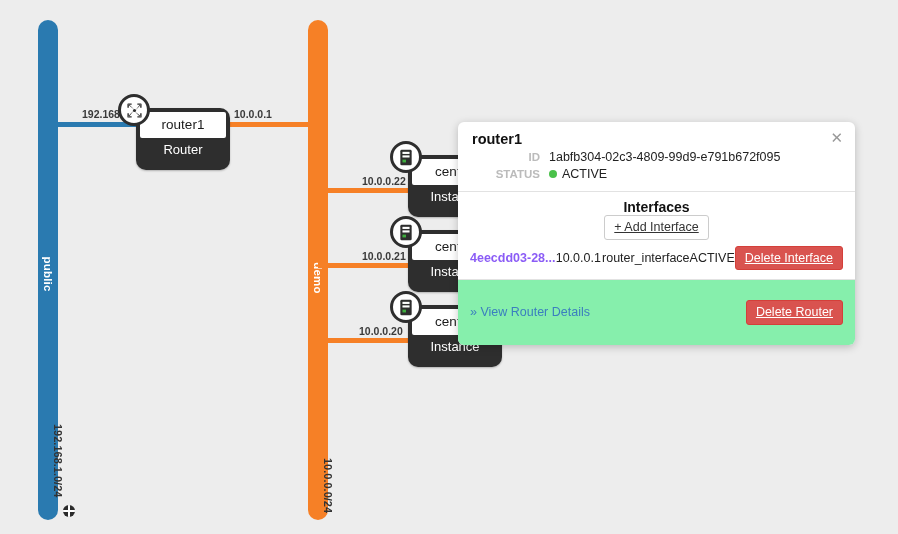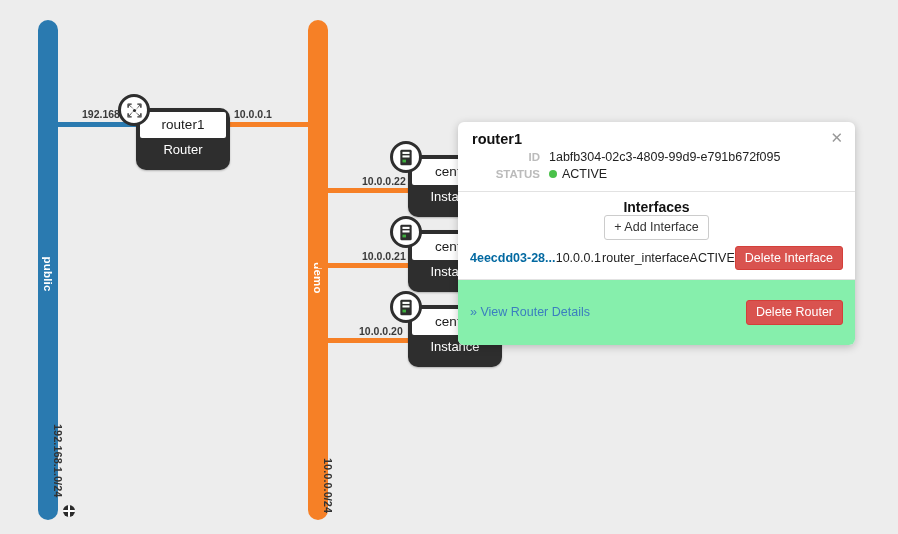--- a/index.html
+++ b/index.html
@@ -229,20 +229,21 @@
   }
   .ifaces-title { font-size: 14px; font-weight: bold; color: #111111; }
   .btn {
     border-radius: 3px;
     font-size: 12.5px;
     line-height: 1;
     padding: 5px 9px;
     cursor: pointer;
     white-space: nowrap;
     display: inline-block;
+    text-decoration: underline;
   }
   .btn-default {
     background: #ffffff;
     border: 1px solid #cccccc;
     color: #333333;
   }
   .btn-danger {
     background: #d9534f;
     border: 1px solid #d43f3a;
     color: #ffffff;
@@ -251,21 +252,21 @@
   table.iface-table {
     border-collapse: collapse;
     width: 100%;
   }
   table.iface-table td {
     padding: 1px 0;
     font-size: 12.5px;
     vertical-align: middle;
     white-space: nowrap;
   }
-  td.iface-id { color: #0369a1; font-weight: bold; width: 96px; }
+  td.iface-id { color: #8b5cf6; font-weight: bold; width: 96px; }
   td.iface-ip { color: #222222; padding-left: 4px; width: 96px; }
   td.iface-type { color: #222222; padding-left: 2px; }
   td.iface-status { color: #222222; padding-left: 6px; }
   td.iface-action { text-align: right; width: 104px; }
 
   .panel-foot {
     background: #86efac;
     border-top: 1px solid #e2e2e2;
     padding: 20px 12px;
     display: flex;

